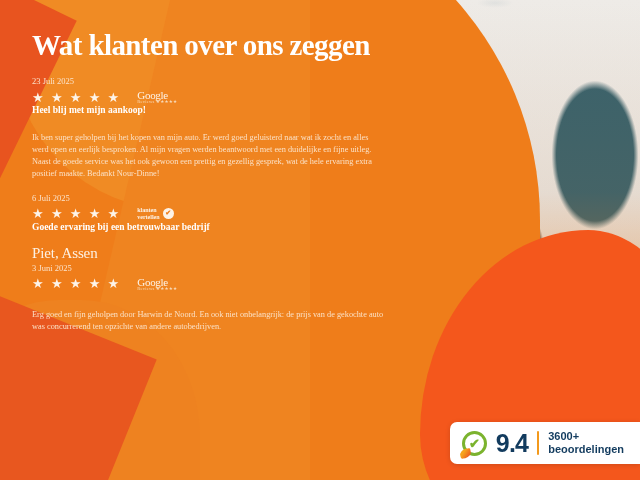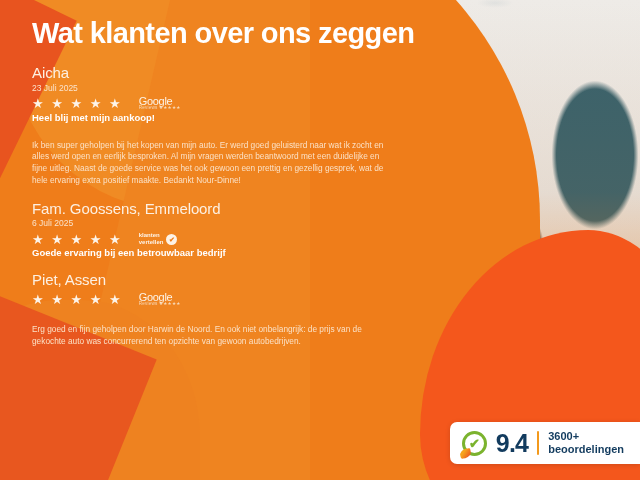--- a/index.html
+++ b/index.html
@@ -140,21 +140,22 @@
     width: 290px; height: 330px;
     border-radius: 58% 42% 50% 50% / 62% 60% 40% 38%;
     background: #f4571c;
   }
 
   
   .content {
     position: absolute;
     left: 0; top: 0;
     width: 420px; height: 400px;
-    padding: 18px 0 0 32px;
+    padding: 30px 0 0 32px;
+    font-family: Liberation Serif, serif;
   }
   .title {
     font-size: 29px;
     font-weight: bold;
     color: #ffffff;
     letter-spacing: -0.6px;
     line-height: 1.05;
     margin-bottom: 16px;
     white-space: nowrap;
   }
@@ -318,59 +319,58 @@
     </div>
     <div class="photo-mask"></div>
   </div>
   <div class="shape-blob-br"></div>
 
   <div class="content">
 
     <div class="title">Wat klanten over ons zeggen</div>
 
     <div class="review">
-      <div class="review-name">Aicha</div>
       <div class="review-date">23 Juli 2025</div>
       <div class="review-meta">
         <div class="stars">★ ★ ★ ★ ★</div>
         <div class="src-google">
           <span class="g-word">Google</span>
           <span class="g-sub">Reviews ★★★★★</span>
         </div>
       </div>
       <div class="review-title">Heel blij met mijn aankoop!</div>
       <div class="review-body">Ik ben super geholpen bij het kopen van mijn auto. Er werd goed geluisterd naar wat ik zocht en alles werd open en eerlijk besproken. Al mijn vragen werden beantwoord met een duidelijke en fijne uitleg. Naast de goede service was het ook gewoon een prettig en gezellig gesprek, wat de hele ervaring extra positief maakte. Bedankt Nour-Dinne!</div>
     </div>
 
     <div class="review">
-      <div class="review-name">Fam. Goossens, Emmeloord</div>
       <div class="review-date">6 Juli 2025</div>
       <div class="review-meta">
         <div class="stars">★ ★ ★ ★ ★</div>
         <div class="src-kv">
           <div class="kv-text">
             <div>klanten</div>
             <div>vertellen</div>
           </div>
           <div class="kv-check">✔</div>
         </div>
       </div>
       <div class="review-title">Goede ervaring bij een betrouwbaar bedrijf</div>
     </div>
 
     <div class="review">
       <div class="review-name">Piet, Assen</div>
+      <div class="review-date">3 Juni 2025</div>
       <div class="review-meta">
         <div class="stars">★ ★ ★ ★ ★</div>
         <div class="src-google">
           <span class="g-word">Google</span>
           <span class="g-sub">Reviews ★★★★★</span>
         </div>
       </div>
-      <div class="review-body">Erg goed en fijn geholpen door Harwin de Noord. En ook niet onbelangrijk: de prijs van de gekochte auto was concurrerend ten opzichte van gewoon autobedrijven.</div>
+      <div class="review-body">Erg goed en fijn geholpen door Harwin de Noord. En ook niet onbelangrijk: de prijs van de gekochte auto was concurrerend ten opzichte van andere autobedrijven.</div>
     </div>
 
   </div>
 
   <div class="rating-badge">
     <div class="kv-shield">
       <div class="ring"></div>
       <div class="tick">✔</div>
       <div class="flame"></div>
     </div>

